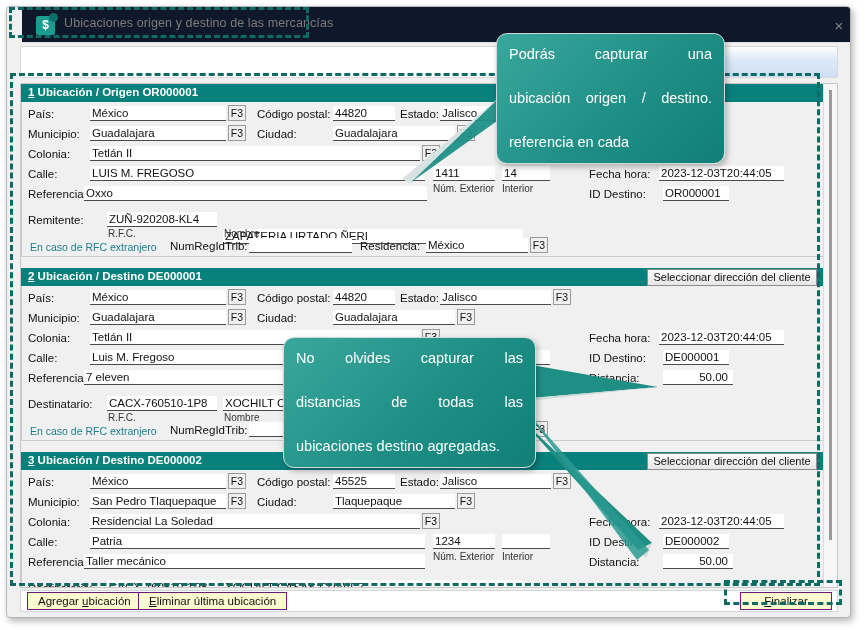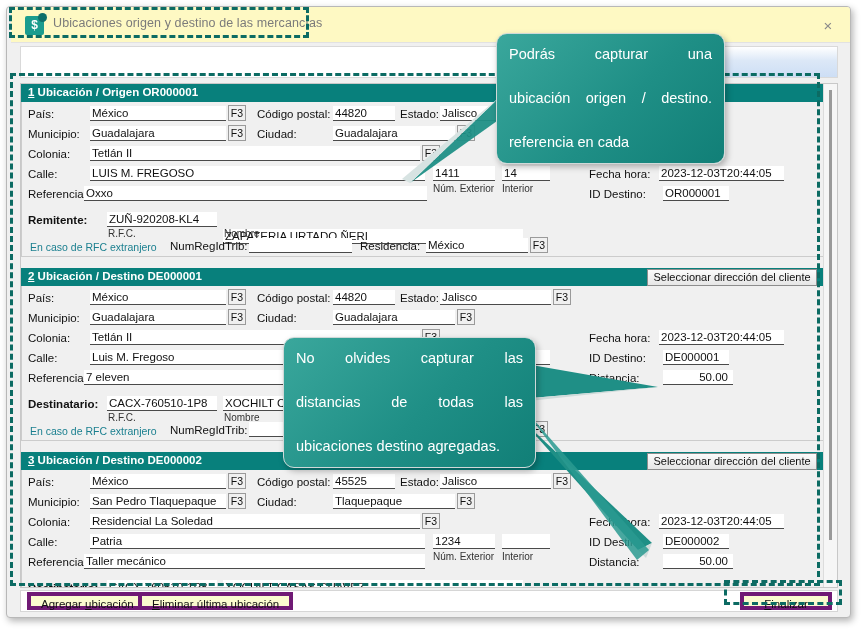--- a/index.html
+++ b/index.html
@@ -21,23 +21,23 @@
     position: absolute;
     left: 6px; top: 6px;
     width: 845px; height: 612px;
     background: #f0f0f0;
     border: 1px solid #b8b8b8;
     border-radius: 4px;
     box-shadow: 2px 3px 7px rgba(0,0,0,0.30);
     overflow: hidden;
   }
   .titlebar {
-    position: absolute; left: 4px; top: 0;
+    position: absolute; left: 15px; top: 0;
     width: 100%; height: 36px;
-    background: #fef9c3;
+    background: #0f172a;
     border-bottom: 1px solid #e2e2e2;
   }
   .title-icon {
     position: absolute; left: 14px; top: 9px;
     width: 19px; height: 19px;
     background: #1a9c8e;
     border-radius: 2px;
   }
   .title-icon::after {
     content: "$";
@@ -133,21 +133,21 @@
     width: 803px;
     background: #f0f0f0;
     border: 1px solid #cccccc; border-top: none;
   }
 
   .lbl {
     position: absolute;
     font-size: 11.5px; color: #111111;
     white-space: nowrap;
   }
-  .lbl.b { font-weight: bold; }
+  .lbl.b { font-weight: normal; }
   .lbl.sm { font-size: 10px; color: #333; }
   .lbl.link { color: #1a7f8f; font-size: 10.5px; }
 
   .fld {
     position: absolute;
     background: #ffffff;
     border: none;
     border-bottom: 1px solid #4a4a4a;
     font-size: 11.5px; color: #111111;
     padding: 1px 2px 0 2px;
@@ -183,21 +183,21 @@
   
   .bottombar {
     position: absolute; left: 13px; top: 583px;
     width: 818px; height: 22px;
     background: #ffffff;
     border: 1px solid #d6d6d6;
   }
   .yl-btn {
     position: absolute;
     background: #fbfbcf;
-    border: 4px solid #701a75;
+    border: 1px solid #701a75;
     font-size: 11.5px; color: #111;
     height: 18px; line-height: 15px;
     padding: 1px 10px 0 10px;
     text-align: center;
     cursor: pointer;
     white-space: nowrap;
   }
   .yl-btn u { text-decoration: underline; }
   .dash-finalizar {
     position: absolute; left: 724px; top: 580px;

